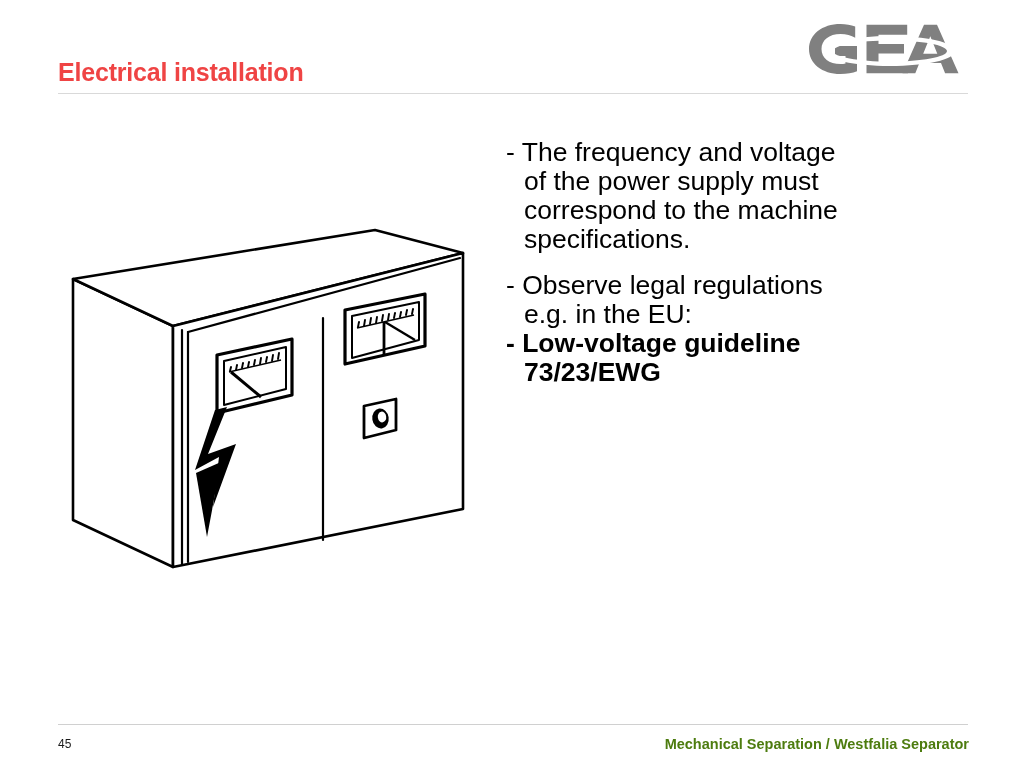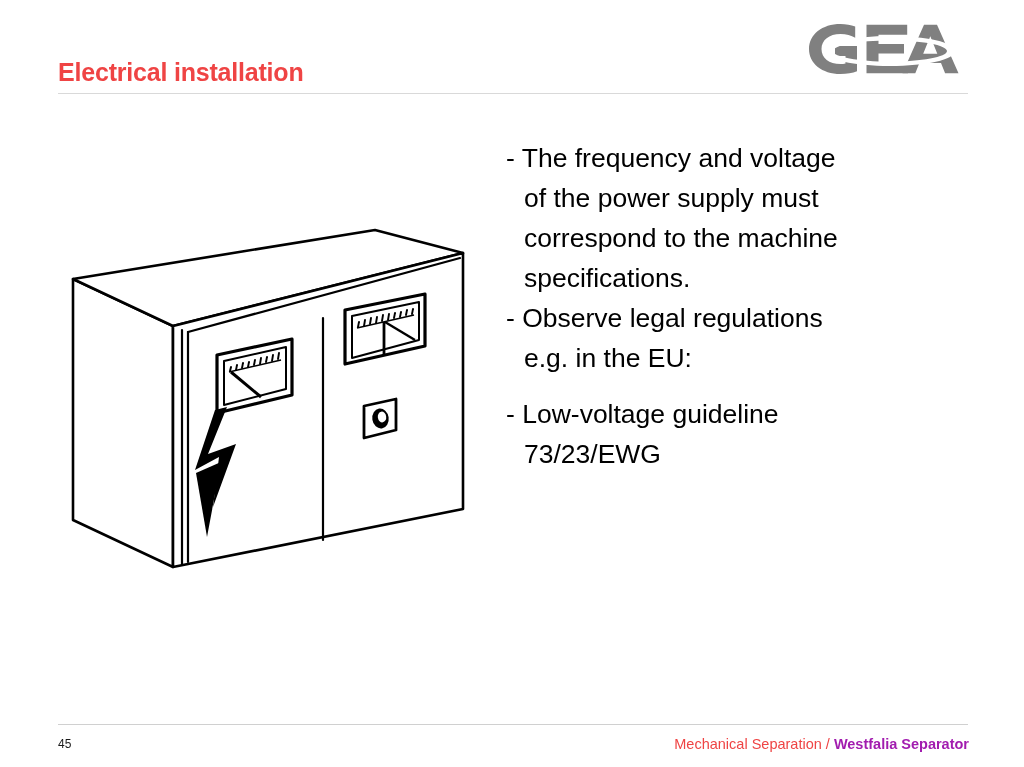--- a/index.html
+++ b/index.html
@@ -62,29 +62,29 @@
 
   
   #bullet-list {
     position: absolute;
     left: 506px;
     top: 138px;
     width: 490px;
   }
   .bullet-block {
     font-size: 26.5px;
-    line-height: 40px;
+    line-height: 29px;
     color: #000000;
     white-space: pre-line;
     text-indent: -18px;
     padding-left: 18px;
   }
   .bullet-block.gap-top { margin-top: 19px; }
-  .bullet-block.tight   { }
-  .bullet-block.snug    { margin-top: 16px; }
+  .bullet-block.tight   { margin-top: 17px; }
+  .bullet-block.snug    { margin-top: 0px; font-weight: bold; }
 
   
   #footer-rule {
     position: absolute;
     left: 58px;
     top: 724px;
     width: 910px;
     height: 1px;
     background: #d0d0d0;
   }
@@ -96,25 +96,25 @@
     color: #1a1a1a;
   }
   #footer-brand {
     position: absolute;
     right: 55px;
     top: 736px;
     font-size: 14.5px;
     white-space: nowrap;
   }
   .brand-unit {
-    color: #ef4444;
-    font-weight: normal;
+    color: #4d7c0f;
+    font-weight: bold;
   }
   .brand-name {
-    color: #a21caf;
+    color: #4d7c0f;
     font-weight: bold;
   }
 </style>
 </head>
 <body>
 
 <div id="slide">
 
   <div id="slide-title">Electrical installation</div>
 

